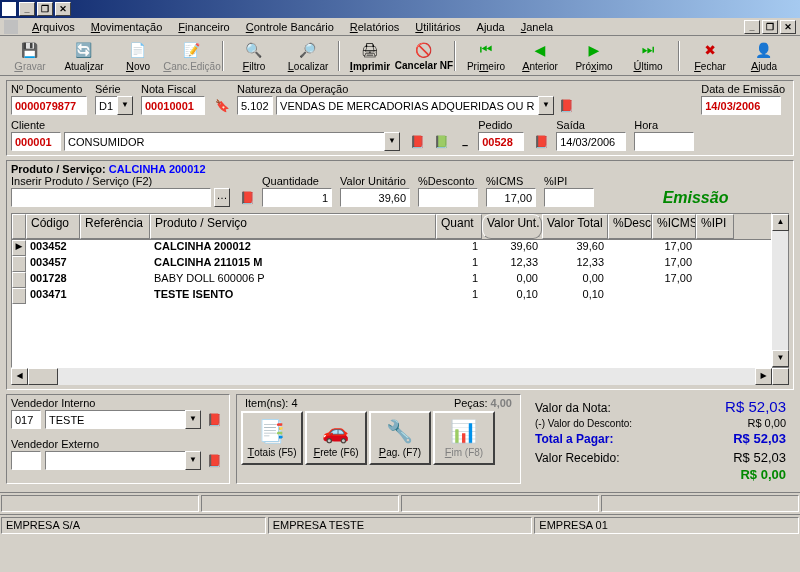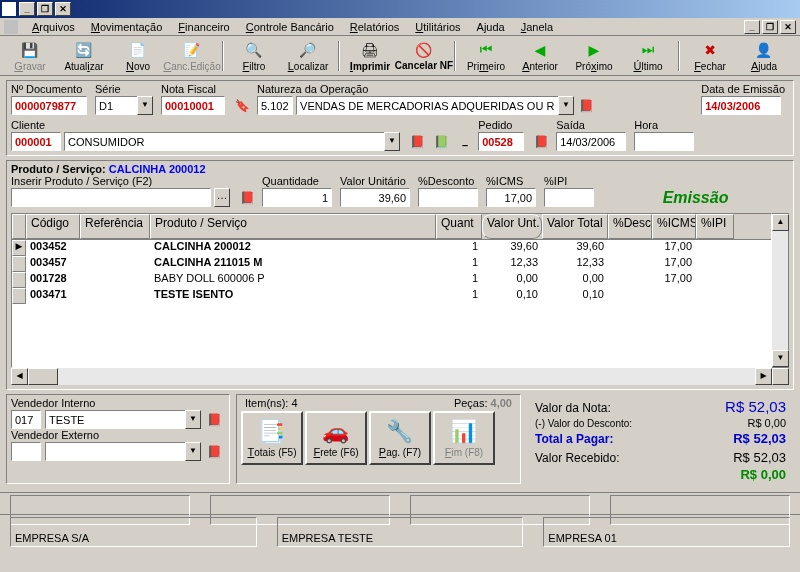--- a/index.html
+++ b/index.html
@@ -75,21 +75,21 @@
 
 .total-line { display: flex; justify-content: space-between; align-items: baseline; margin-bottom: 2px; }
 .total-line .tl { font-size: 12px; }
 .total-line .tv { font-size: 13px; }
 .blue { color: #0000cc; }
 .green { color: #008800; }
 .big { font-size: 18px; font-weight: bold; }
 
 
 .statusbar { border-top: 1px solid #808080; height: 22px; display: flex; background: #d4d0c8; }
-.statuscell { border: 1px solid; border-color: #808080 #fff #fff #808080; flex: 1; margin: 2px 10px; padding: 14px 4px; font-size: 11px; }
+.statuscell { border: 1px solid; border-color: #808080 #fff #fff #808080; flex: 1; margin: 2px 1px; padding: 1px 4px; font-size: 11px; }
 .launched { color: #008800; font-size: 16px; font-style: italic; font-weight: bold; }
 </style>
 </head>
 <body>
 
 <div class="titlebar">
   <span class="icon"></span>
   <div class="winbtns">
     <div class="winbtn">_</div>
     <div class="winbtn">❐</div>
@@ -175,21 +175,21 @@
 
 <div class="group">
   <div class="row">
     <div class="fld">
       <span class="lbl">Nº Documento</span>
       <input class="inp inp-red" style="width: 76px;" value="0000079877">
     </div>
     <div class="fld">
       <span class="lbl">Série</span>
       <span class="combo">
-            <input class="inp" style="width: 42px;" value="D1">
+            <input class="inp" style="width: 22px;" value="D1">
             <span class="dropbtn">▼</span>
           </span>
     </div>
     <div class="fld">
       <span class="lbl">Nota Fiscal</span>
       <input class="inp inp-red" style="width: 64px;" value="00010001">
     </div>
     <span class="iconbtn">🔖</span>
     <div class="fld">
       <span class="lbl">Natureza da Operação</span>
@@ -354,21 +354,21 @@
   <div class="group vend-group">
     <span class="lbl">Vendedor Interno</span>
     <div class="row">
       <input class="inp" style="width: 30px;" value="017">
       <span class="combo" style="flex:1">
             <input class="inp" style="width: 140px;" value="TESTE">
             <span class="dropbtn">▼</span>
           </span>
       <span class="iconbtn">📕</span>
     </div>
-    <span class="lbl" style="margin-top:0">Vendedor Externo</span>
+    <span class="lbl" style="margin-top:9px">Vendedor Externo</span>
     <div class="row">
       <input class="inp" style="width: 30px;" value="">
       <span class="combo" style="flex:1">
             <input class="inp" style="width: 140px;" value="">
             <span class="dropbtn">▼</span>
           </span>
       <span class="iconbtn">📕</span>
     </div>
   </div>
 

